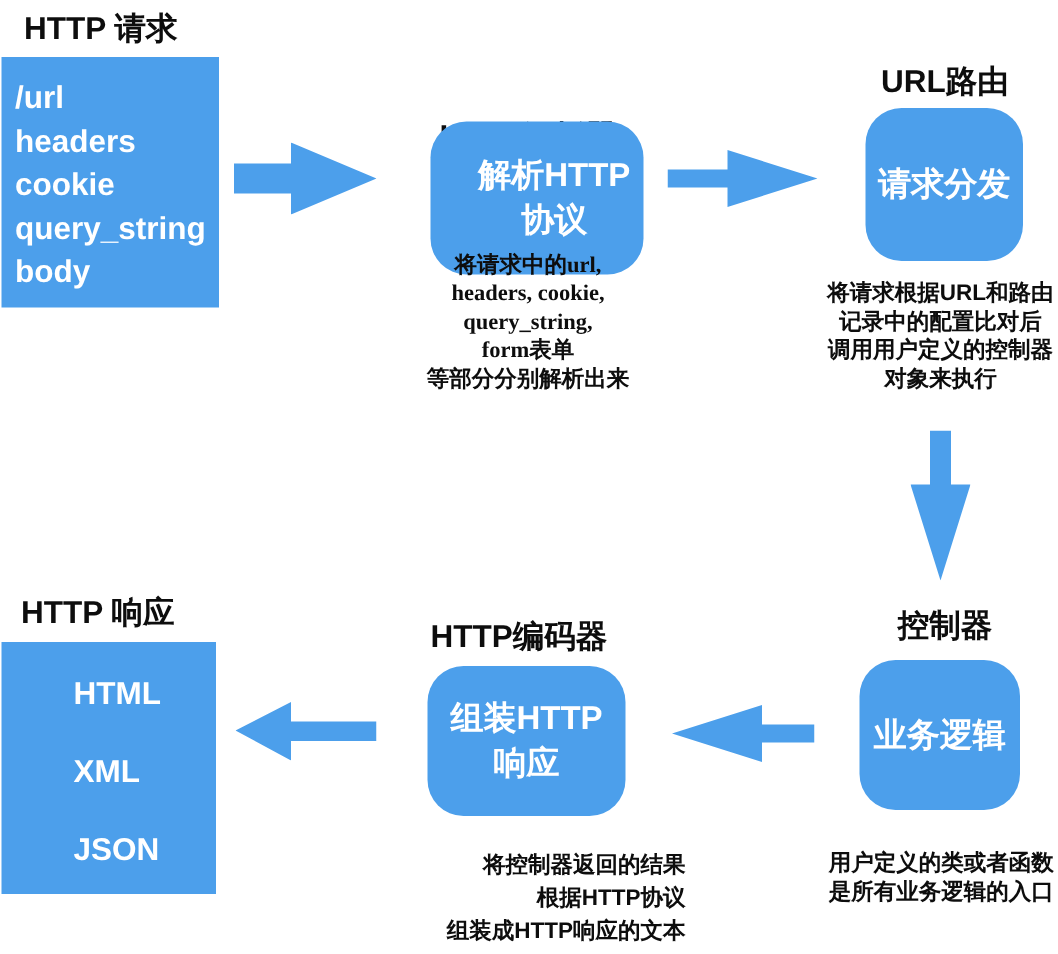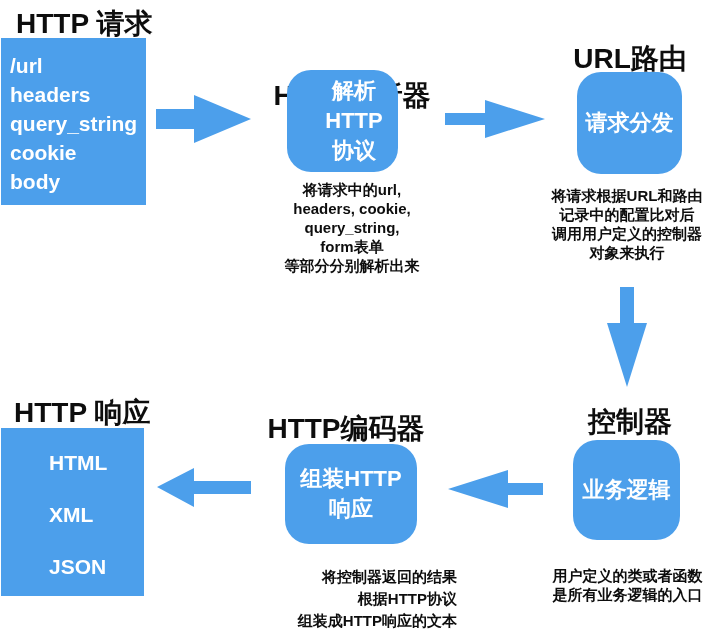--- a/index.html
+++ b/index.html
@@ -12,21 +12,21 @@
   html,body{margin:0;padding:0;background:#fff;}
   .canvas{
     position:relative;
     width:705px;height:636px;
     background:var(--bg);
     font-family:"Liberation Sans",sans-serif;
     overflow:hidden;
   }
   .title{
     position:absolute;
-    font-size:28px;
+    font-size:21px;
     font-weight:bold;
     color:var(--ink);
     white-space:nowrap;
   }
   .t-center{text-align:center;}
   .data-box{
     position:absolute;
     background:var(--accent);
     color:var(--box-text);
     font-weight:bold;
@@ -66,35 +66,35 @@
 </style>
 </head>
 <body>
 
 <div class="canvas">
 
   <div class="title" style="left:16px;top:5px;">HTTP 请求</div>
   <div class="data-box req-box" style="left:1px;top:38px;width:145px;height:167px;">
     <div class="line">/url</div>
     <div class="line">headers</div>
+    <div class="line">cookie</div>
     <div class="line">query_string</div>
-    <div class="line">cookie</div>
     <div class="line">body</div>
   </div>
 
   <svg class="arrow" style="left:156px;top:95px;" width="95" height="48" viewBox="0 0 95 48">
     <polygon points="0,14 38,14 38,0 95,24 38,48 38,34 0,34"></polygon>
   </svg>
 
   <div class="title t-center" style="left:262px;top:37px;width:180px;margin-top:40px;">HTTP解析器</div>
-  <div class="round-box" style="left:287px;top:70px;width:111px;height:102px;padding-left:23px;">
+  <div class="round-box" style="left:287px;top:81px;width:142px;height:102px;padding-left:23px;">
     <span>解析HTTP
 协议</span>
   </div>
-  <div class="desc" style="left:252px;top:180px;width:200px;">将请求中的url,
+  <div class="desc" style="left:252px;top:168px;width:200px;font-family:Liberation Serif, serif;">将请求中的url,
 headers, cookie,
 query_string,
 form表单
 等部分分别解析出来</div>
 
   <svg class="arrow" style="left:445px;top:100px;" width="100" height="38" viewBox="0 0 100 38">
     <polygon points="0,13 40,13 40,0 100,19 40,38 40,25 0,25"></polygon>
   </svg>
 
   <div class="title t-center" style="left:540px;top:40px;width:180px;">URL路由</div>

